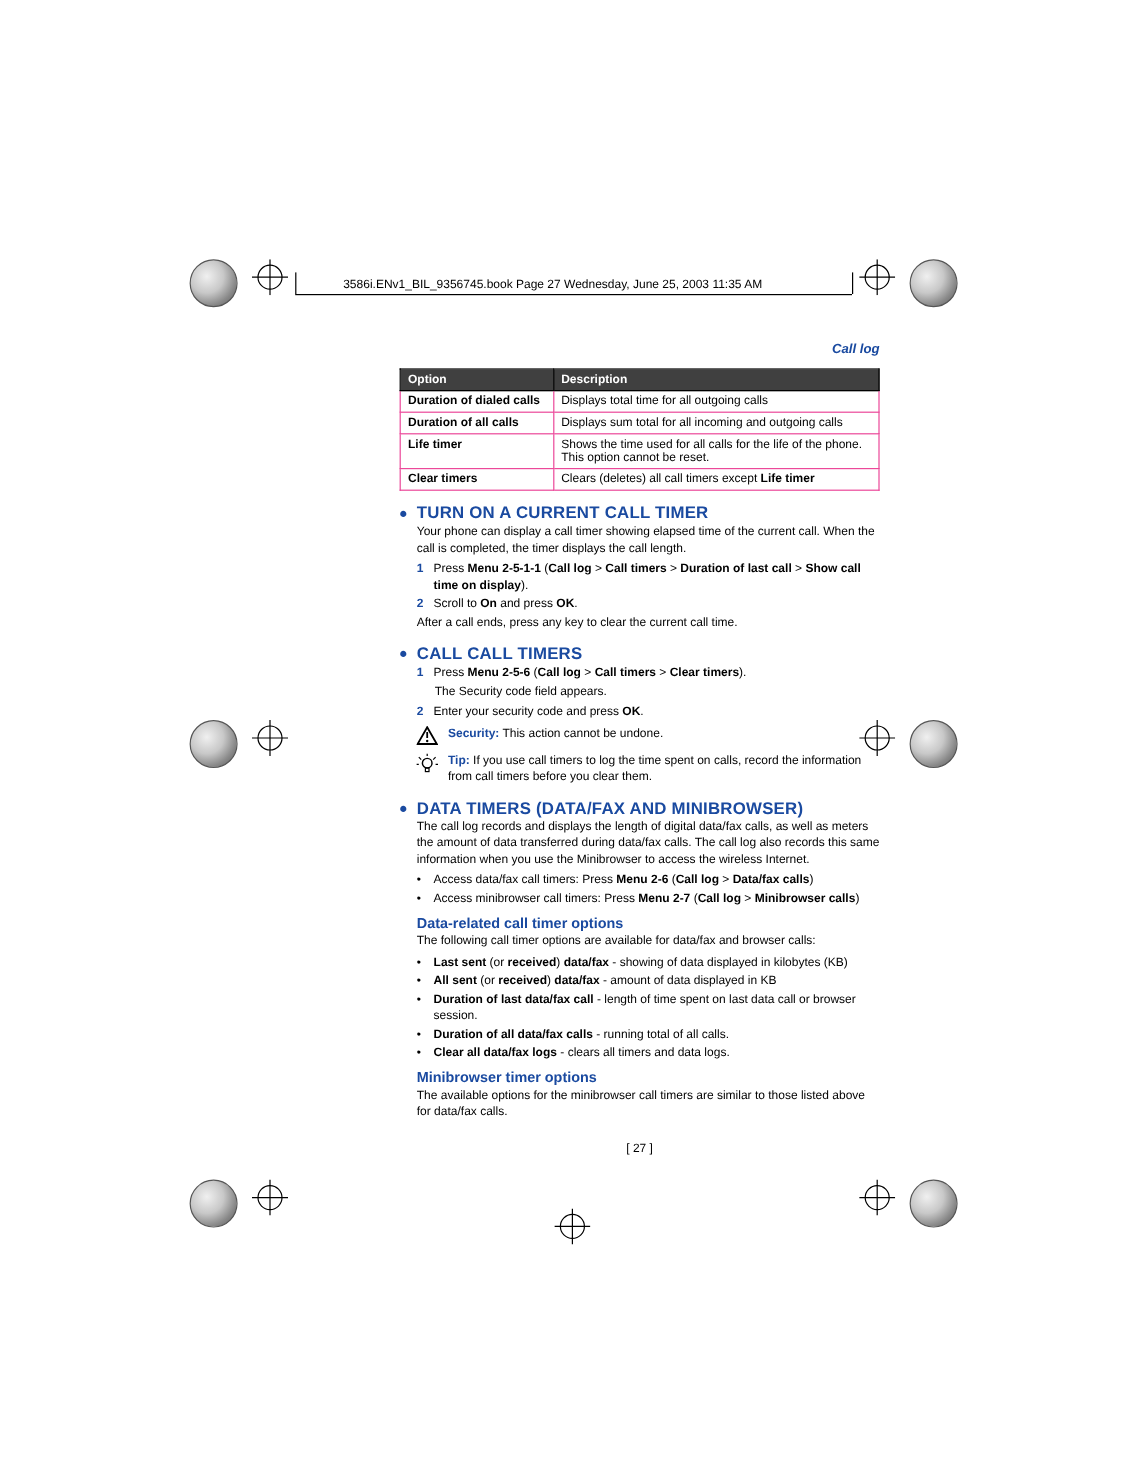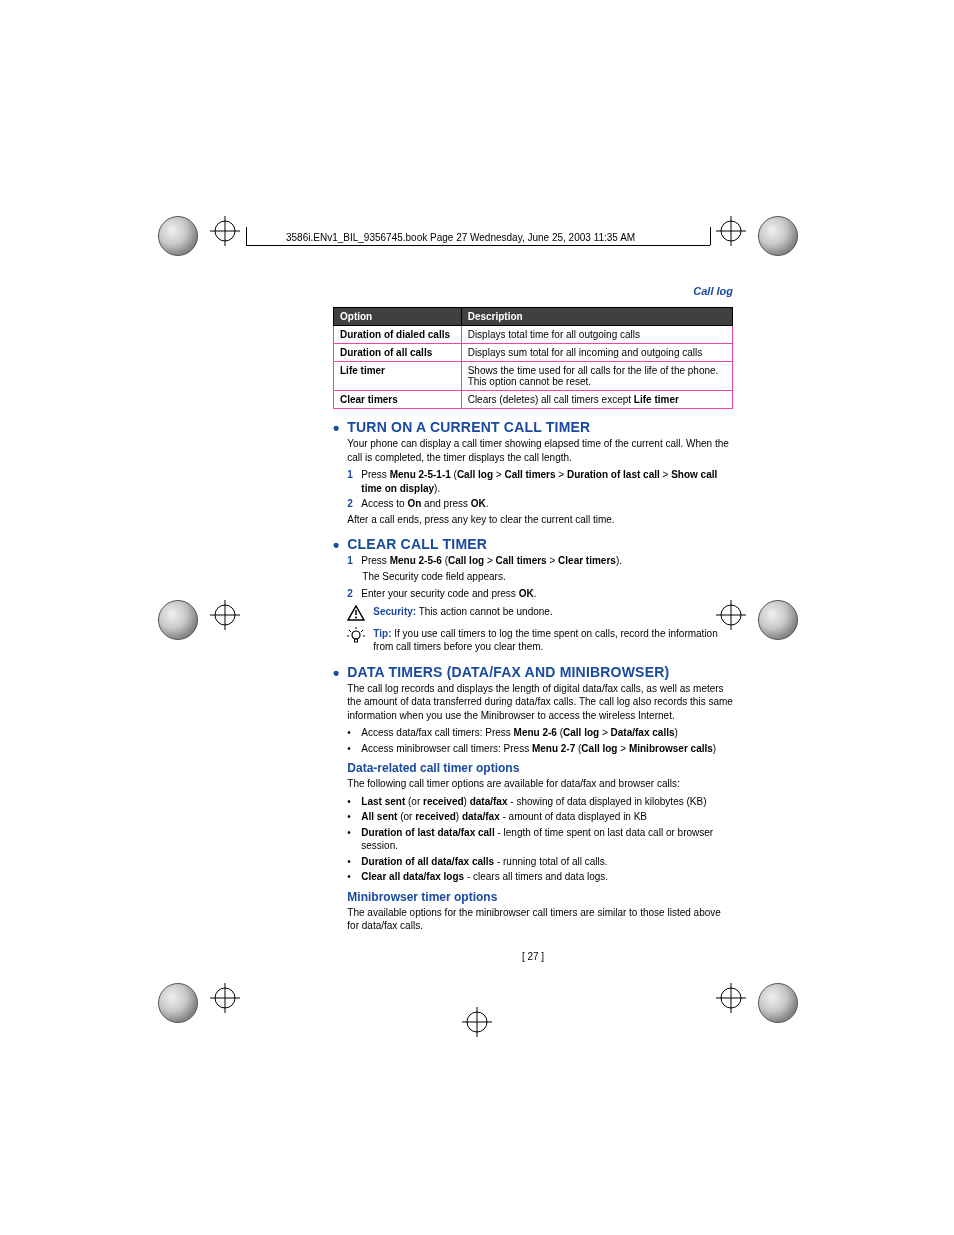--- a/index.html
+++ b/index.html
@@ -234,30 +234,30 @@
     <span class="bullet">•</span>
     <div style="flex:1;">
       <h2 class="section">TURN ON A CURRENT CALL TIMER</h2>
       <div class="body-text">Your phone can display a call timer showing elapsed time of the current call. When the call is completed, the timer displays the call length.</div>
       <div class="step">
           <span class="num">1</span>
           <span class="txt"><span>Press </span><b>Menu 2-5-1-1</b><span> (</span><b>Call log</b><span> &gt; </span><b>Call timers</b><span> &gt; </span><b>Duration of last call</b><span> &gt; </span><b>Show call time on display</b><span>).</span></span>
         </div>
       <div class="step">
           <span class="num">2</span>
-          <span class="txt"><span>Access to </span><b>On</b><span> and press </span><b>OK</b><span>.</span></span>
+          <span class="txt"><span>Scroll to </span><b>On</b><span> and press </span><b>OK</b><span>.</span></span>
         </div>
       <div class="body-text">After a call ends, press any key to clear the current call time.</div>
     </div>
   </div>
 
   <div class="section-row">
     <span class="bullet">•</span>
     <div style="flex:1;">
-      <h2 class="section">CLEAR CALL TIMER</h2>
+      <h2 class="section">CALL CALL TIMERS</h2>
       <div class="step">
           <span class="num">1</span>
           <span class="txt"><span>Press </span><b>Menu 2-5-6</b><span> (</span><b>Call log</b><span> &gt; </span><b>Call timers</b><span> &gt; </span><b>Clear timers</b><span>).</span></span>
         </div>
       <div class="body-text indent">The Security code field appears.</div>
       <div class="step">
           <span class="num">2</span>
           <span class="txt"><span>Enter your security code and press </span><b>OK</b><span>.</span></span>
         </div>
       <div class="note-row">

